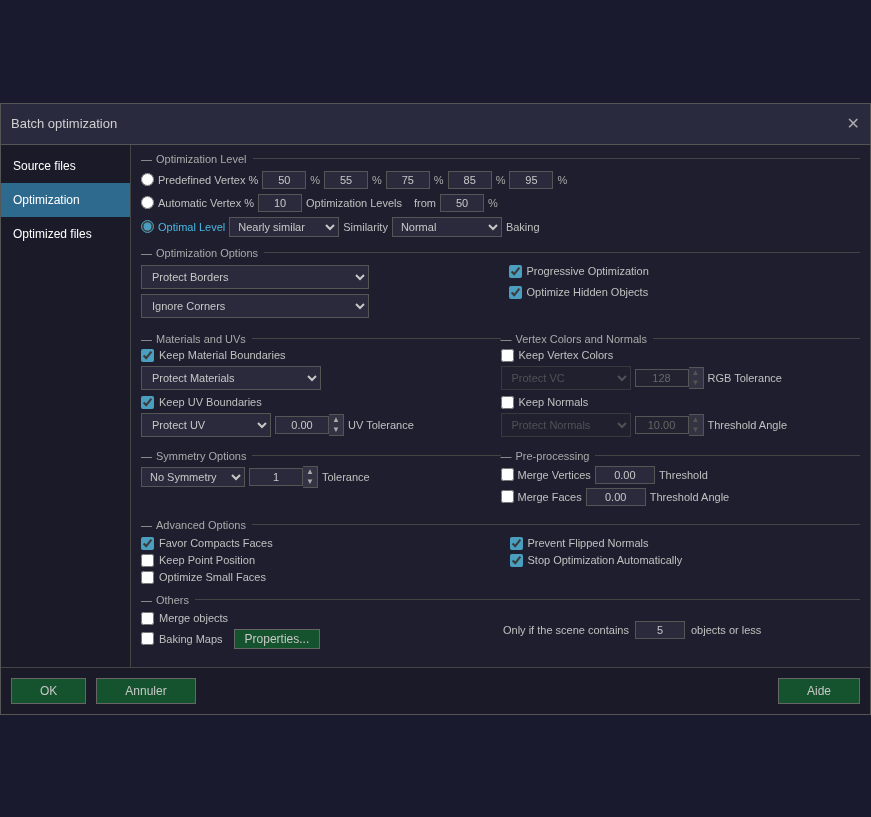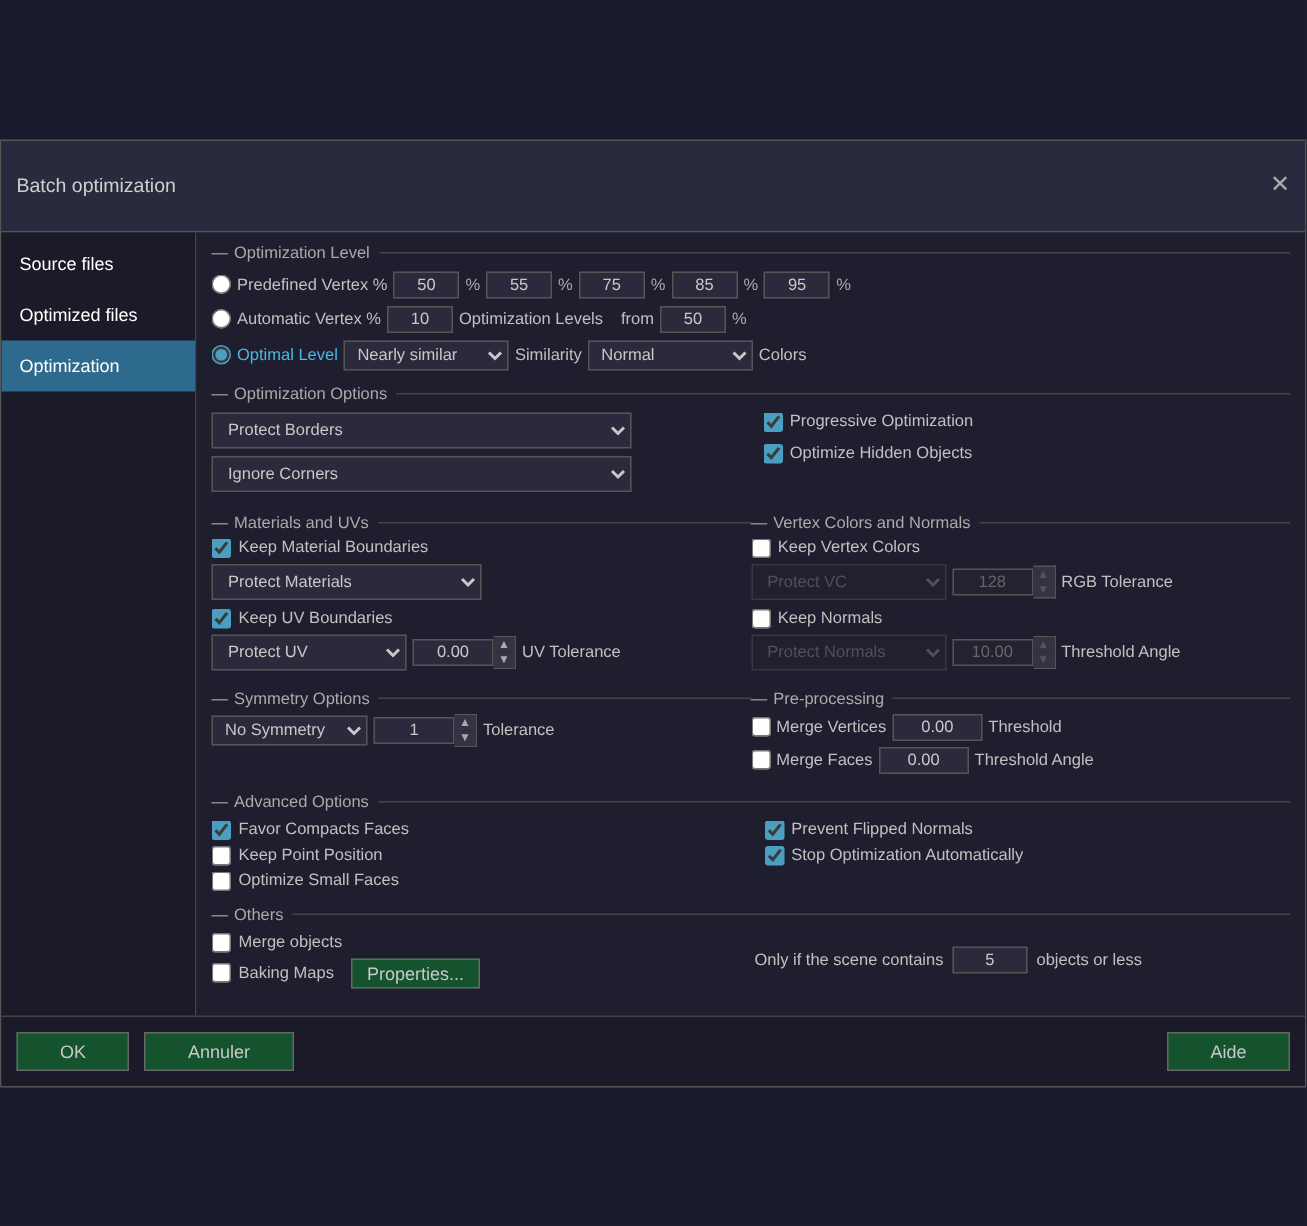--- a/index.html
+++ b/index.html
@@ -15,21 +15,21 @@
     }
     .dialog {
       width: 871px;
       background: #1e1e2e;
       border: 1px solid #555;
       display: flex;
       flex-direction: column;
     }
     .title-bar {
       background: #2a2a3e;
-      padding: 22px 10px;
+      padding: 12px 10px;
       display: flex;
       justify-content: space-between;
       align-items: center;
       border-bottom: 1px solid #555;
     }
     .title-bar-text {
       color: #d0d0d0;
       font-size: 13px;
     }
     .close-btn {
@@ -120,21 +120,21 @@
       padding: 2px 4px;
       font-size: 11px;
       cursor: pointer;
     }
     select:disabled {
       color: #666;
       border-color: #444;
       background: #222230;
     }
     .dropdown-wide {
-      width: 280px;
+      width: 228px;
       padding: 4px 6px;
     }
     .dropdown-med {
       width: 180px;
       padding: 4px 6px;
     }
     .dropdown-sm {
       width: 130px;
       padding: 4px 6px;
     }
@@ -231,25 +231,25 @@
     <span class="title-bar-text">Batch optimization</span>
     <button class="close-btn">✕</button>
   </div>
 
   <div class="dialog-body">
 
     <div class="sidebar">
       <div class="sidebar-item">
         <span>Source files</span>
       </div>
+      <div class="sidebar-item active">
+        <span>Optimization</span>
+      </div>
       <div class="sidebar-item">
         <span>Optimized files</span>
-      </div>
-      <div class="sidebar-item active">
-        <span>Optimization</span>
       </div>
     </div>
 
     <div class="main-content">
 
       <div class="section">
         <div class="section-header">
           <span>Optimization Level</span>
         </div>
 
@@ -285,21 +285,21 @@
             <option>Nearly similar</option>
             <option>Similar</option>
             <option>Different</option>
           </select>
           <span class="text-label">Similarity</span>
           <select class="speed-select">
             <option>Normal</option>
             <option>Fast</option>
             <option>Slow</option>
           </select>
-          <span class="text-label">Colors</span>
+          <span class="text-label">Baking</span>
         </div>
       </div>
 
       <div class="section">
         <div class="section-header">
           <span>Optimization Options</span>
         </div>
         <div style="display:grid; grid-template-columns:1fr 1fr; gap:6px 16px;">
           <div>
             <div class="row">

